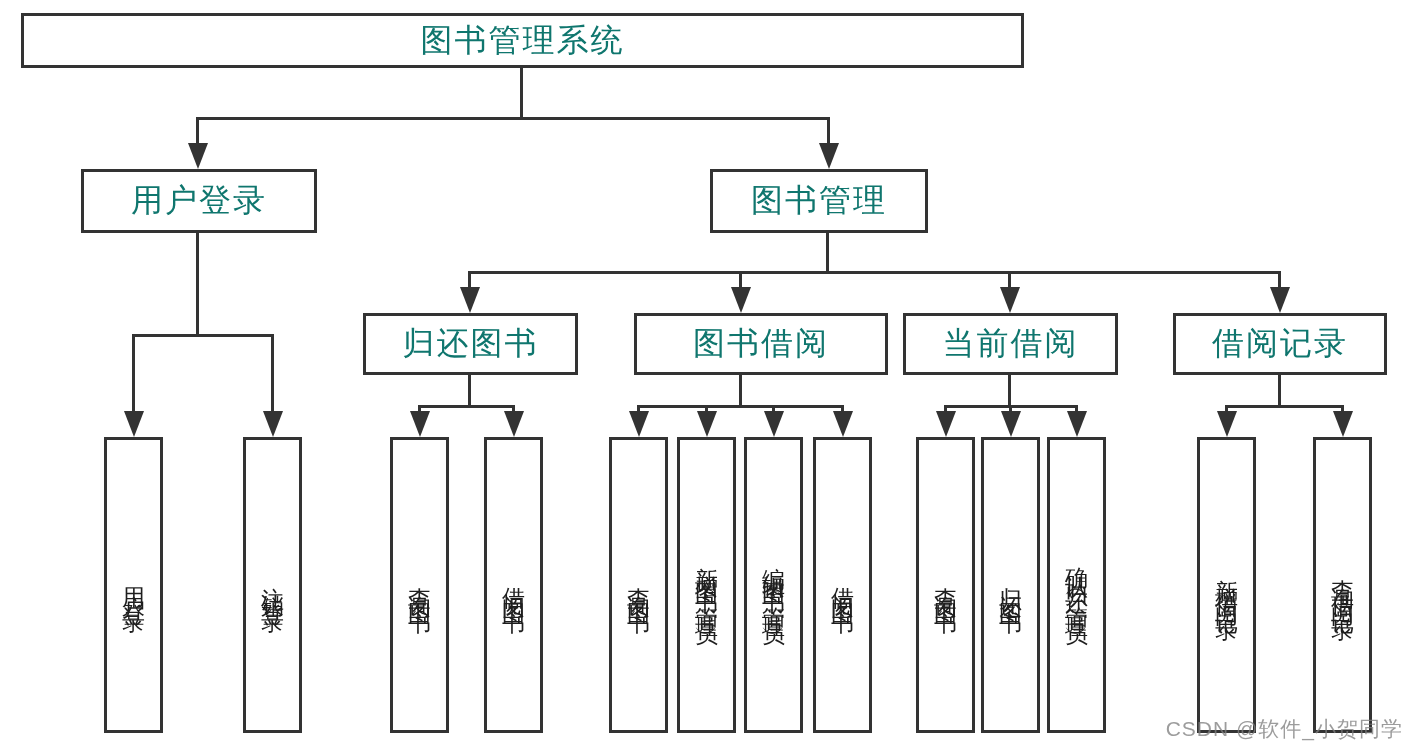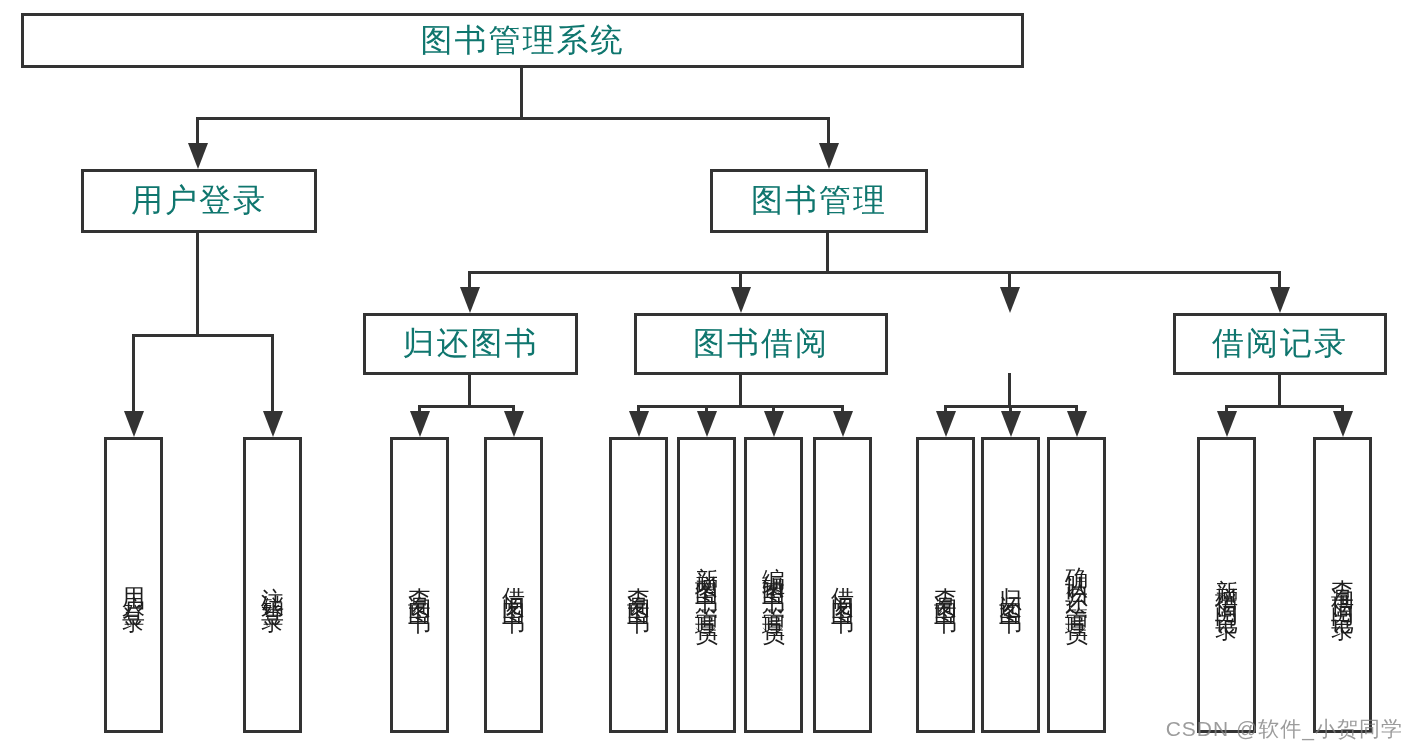--- a/index.html
+++ b/index.html
@@ -63,20 +63,23 @@
   <div class="ar" style="left:468px;top:271px;height:16px"></div>
   <div class="ar" style="left:739px;top:271px;height:16px"></div>
   <div class="ar" style="left:1008px;top:271px;height:16px"></div>
   <div class="ar" style="left:1278px;top:271px;height:16px"></div>
 
   <div class="box" style="left:363px;top:313px;width:215px;height:62px">
     <span>归还图书</span>
   </div>
   <div class="box" style="left:634px;top:313px;width:254px;height:62px">
     <span>图书借阅</span>
+  </div>
+  <div class="box" style="left:903px;top:313px;width:215px;height:62px">
+    <span>当前借阅</span>
   </div>
   <div class="box" style="left:1173px;top:313px;width:214px;height:62px">
     <span>借阅记录</span>
   </div>
 
   <div class="vl" style="left:468px;top:373px;height:35px"></div>
   <div class="hl" style="left:418px;top:405px;width:97px"></div>
   <div class="ar" style="left:418px;top:405px;height:6px"></div>
   <div class="ar" style="left:512px;top:405px;height:6px"></div>
 

